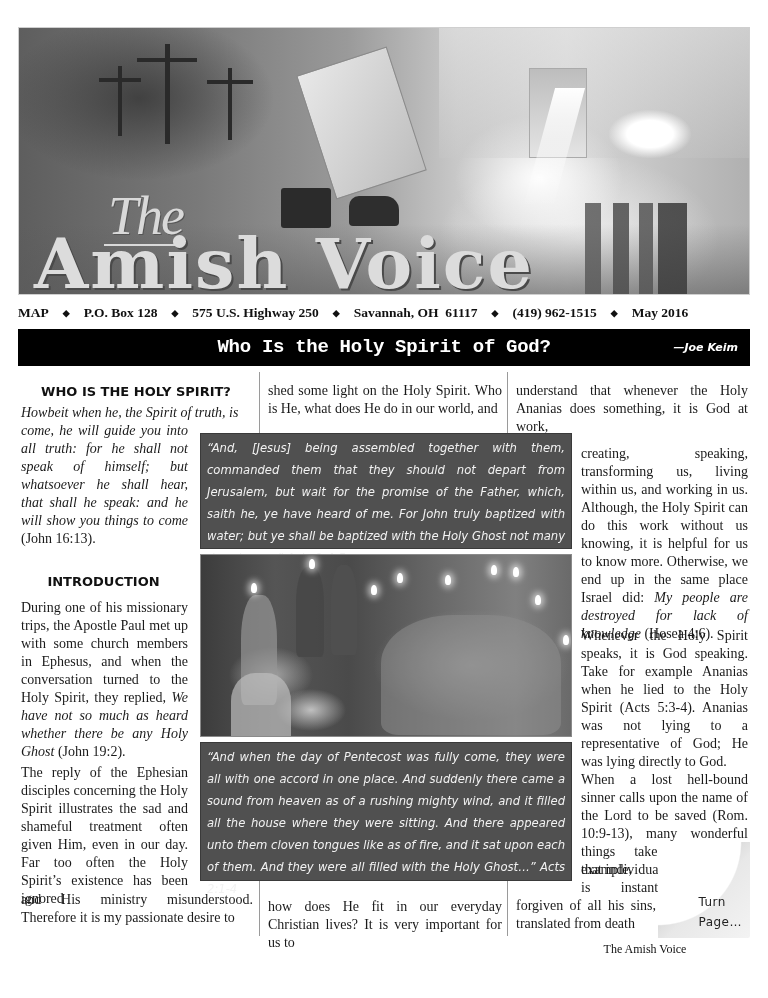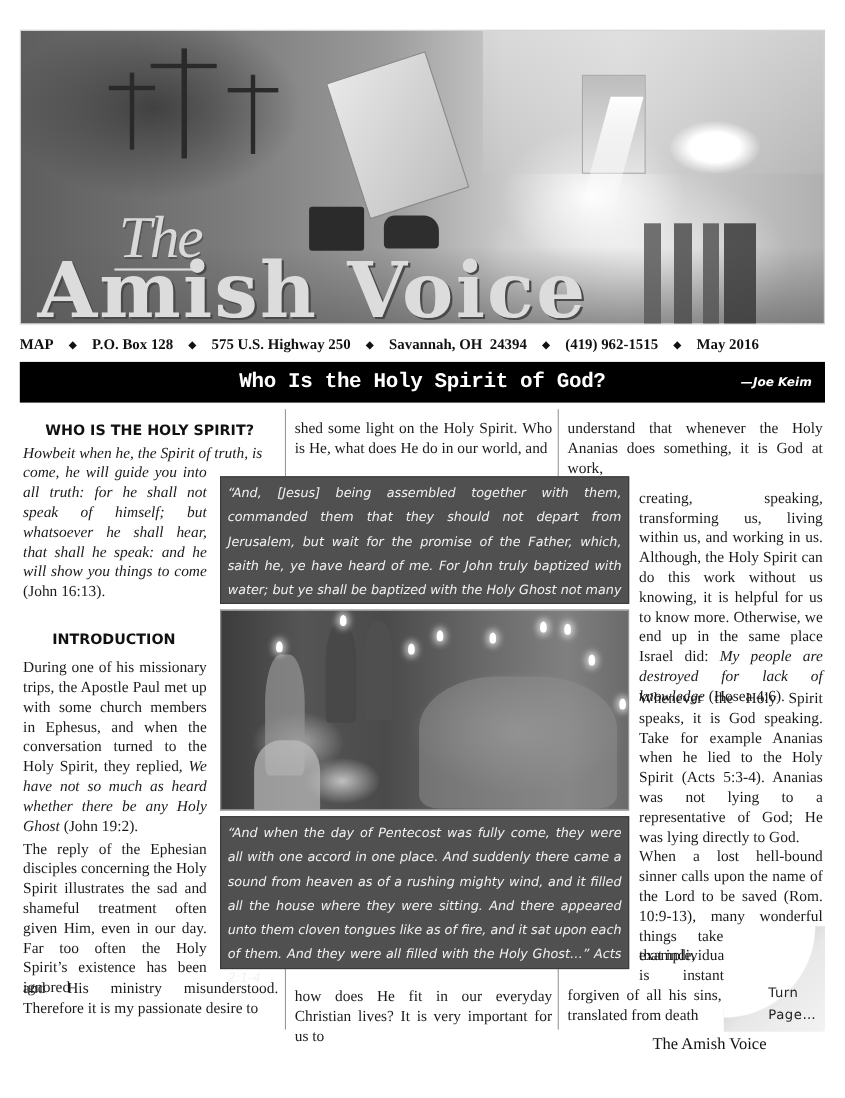--- a/index.html
+++ b/index.html
@@ -149,21 +149,21 @@
     content: ""; position: absolute; left: 0; top: 0; width: 100%; height: 100%;
     background: radial-gradient(circle at 0 0, #ffffff 0, #ffffff 62%, rgba(255,255,255,0) 63%);
   }
   .page-curl .curl-label {
     position: absolute; right: 8px; bottom: 6px; text-align: left;
     font-family: "DejaVu Sans", sans-serif; font-size: 12px; line-height: 20px; color: #222;
     letter-spacing: 0.5px;
   }
   .footer-name {
     position: absolute; left: 570px; top: 942px; width: 150px; text-align: center;
-    font-family: "Liberation Serif", serif; font-size: 15px; color: #111;
+    font-family: "Liberation Serif", serif; font-size: 12px; color: #111;
   }
 </style>
 </head>
 <body>
 
 <div class="masthead">
   <div class="buildings"></div>
   <div class="gate"></div>
   <div class="light-beam"></div>
   <div class="ground"></div>
@@ -191,21 +191,21 @@
   <div class="logo-main">Amish Voice</div>
 </div>
 
 <div class="info-line">
   <span>MAP</span>
   <span class="sep">◆</span>
   <span>P.O. Box 128</span>
   <span class="sep">◆</span>
   <span>575 U.S. Highway 250</span>
   <span class="sep">◆</span>
-  <span style="white-space:pre;">Savannah, OH  24394</span>
+  <span style="white-space:pre;">Savannah, OH  61117</span>
   <span class="sep">◆</span>
   <span>(419) 962-1515</span>
   <span class="sep">◆</span>
   <span>May 2016</span>
 </div>
 
 <div class="title-bar">
   <div class="title">Who Is the Holy Spirit of God?</div>
   <div class="author">—Joe Keim</div>
 </div>

